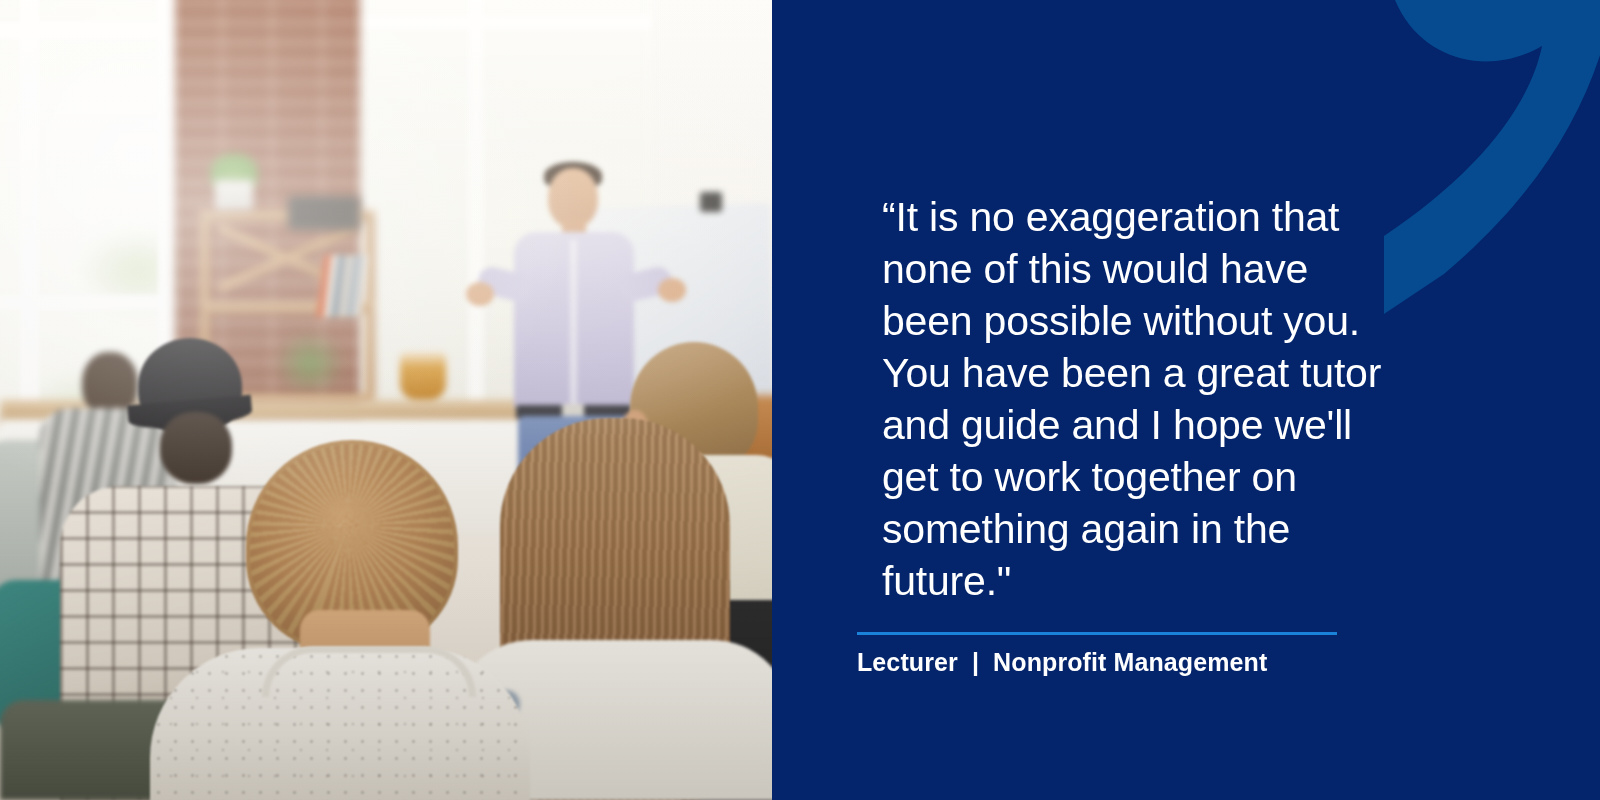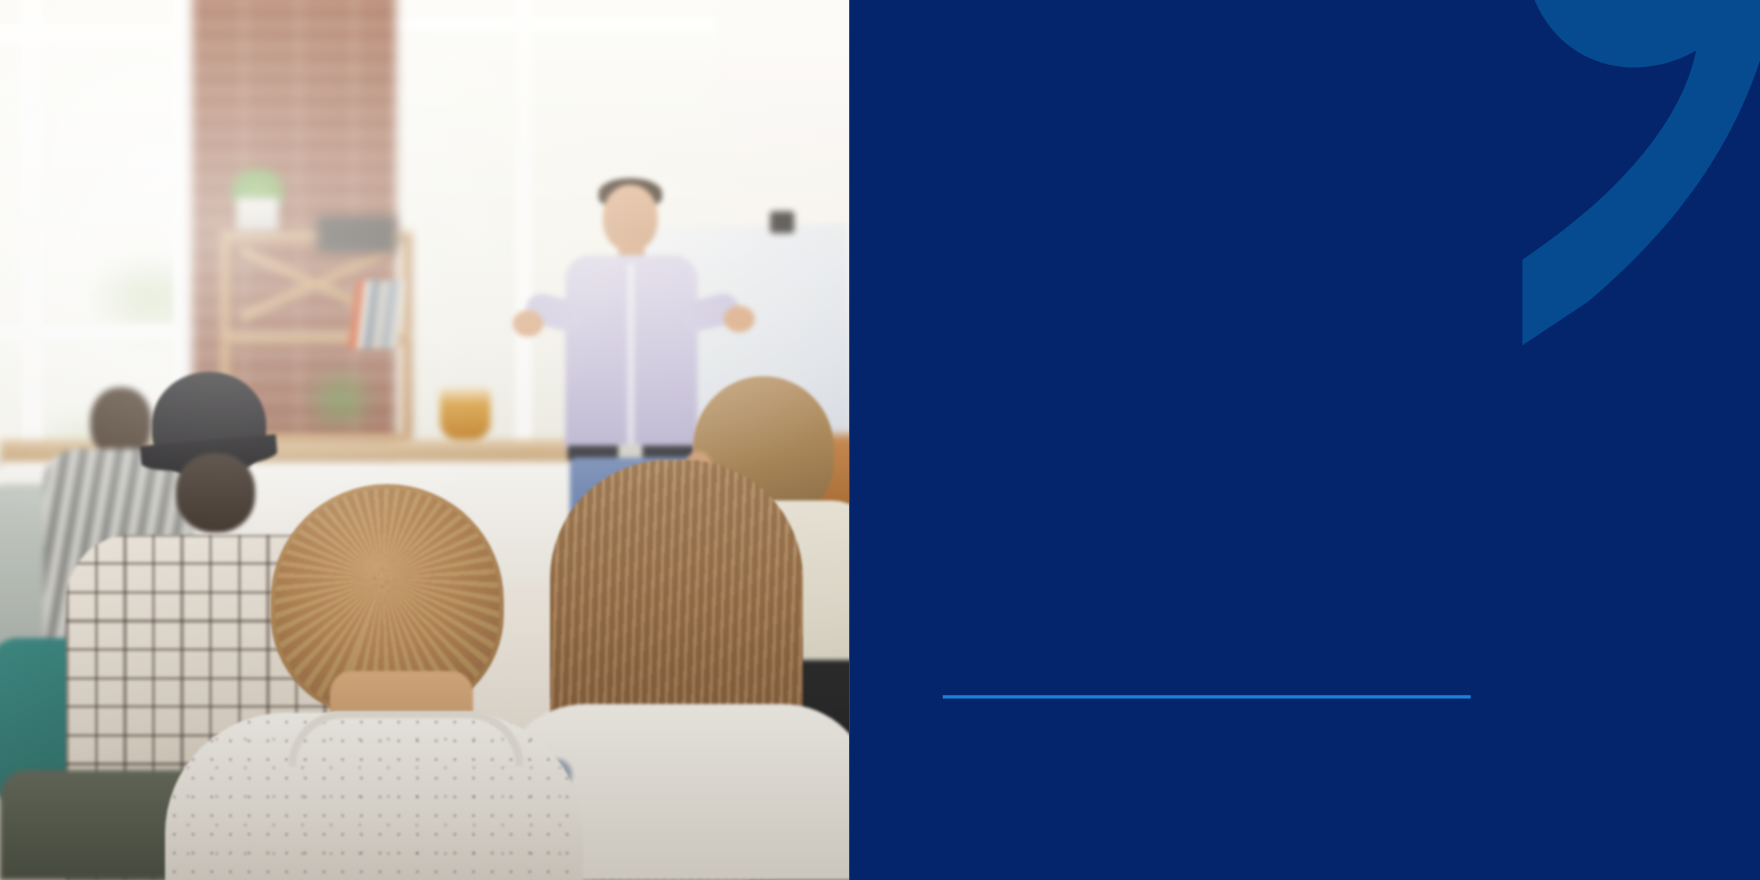--- a/index.html
+++ b/index.html
@@ -573,19 +573,21 @@
 
     <div class="photo-haze"></div>
   </div>
 
   <div id="quote-panel">
 
     <svg id="deco-quote" viewBox="0 0 300 360" aria-hidden="true">
       <path d="M300 -60 C300 90 250 210 120 320 L60 360 L60 282 C150 222 205 155 218 92 C170 120 108 110 78 60 C48 10 66 -52 120 -78 C178 -106 252 -82 282 -26 Z" fill="#064a8f"></path>
     </svg>
 
+    <blockquote id="quote-text">“It is no exaggeration that none of this would have been possible without you. You have been a great tutor and guide and I hope we'll get to work together on something again in the future."</blockquote>
 
     <div id="attrib-divider"></div>
 
+    <div id="attribution">Lecturer  |  Nonprofit Management</div>
 
   </div>
 
 </div>
 
 </body></html>

